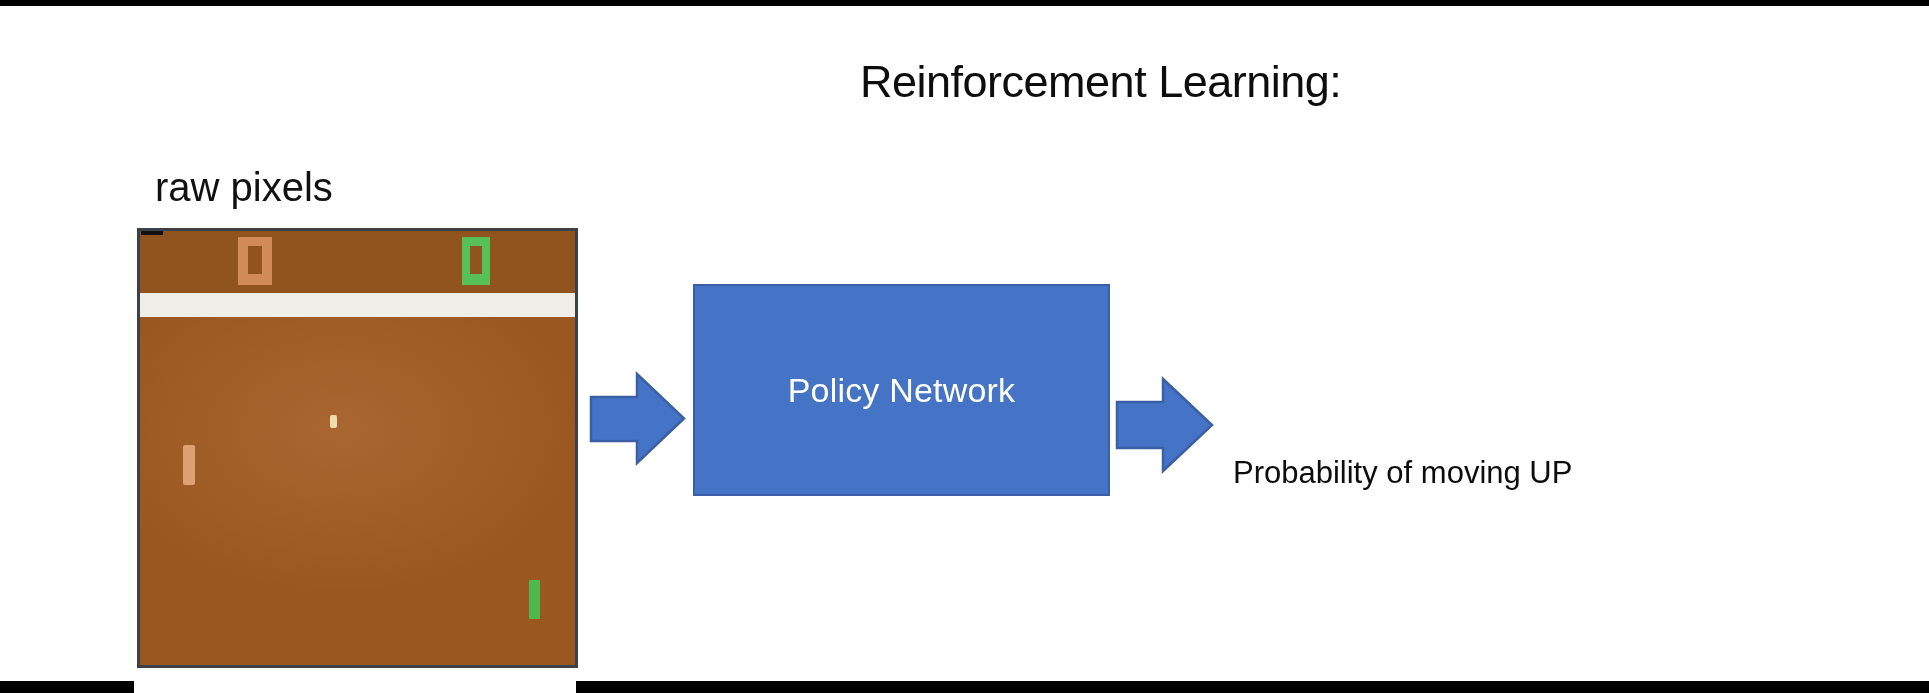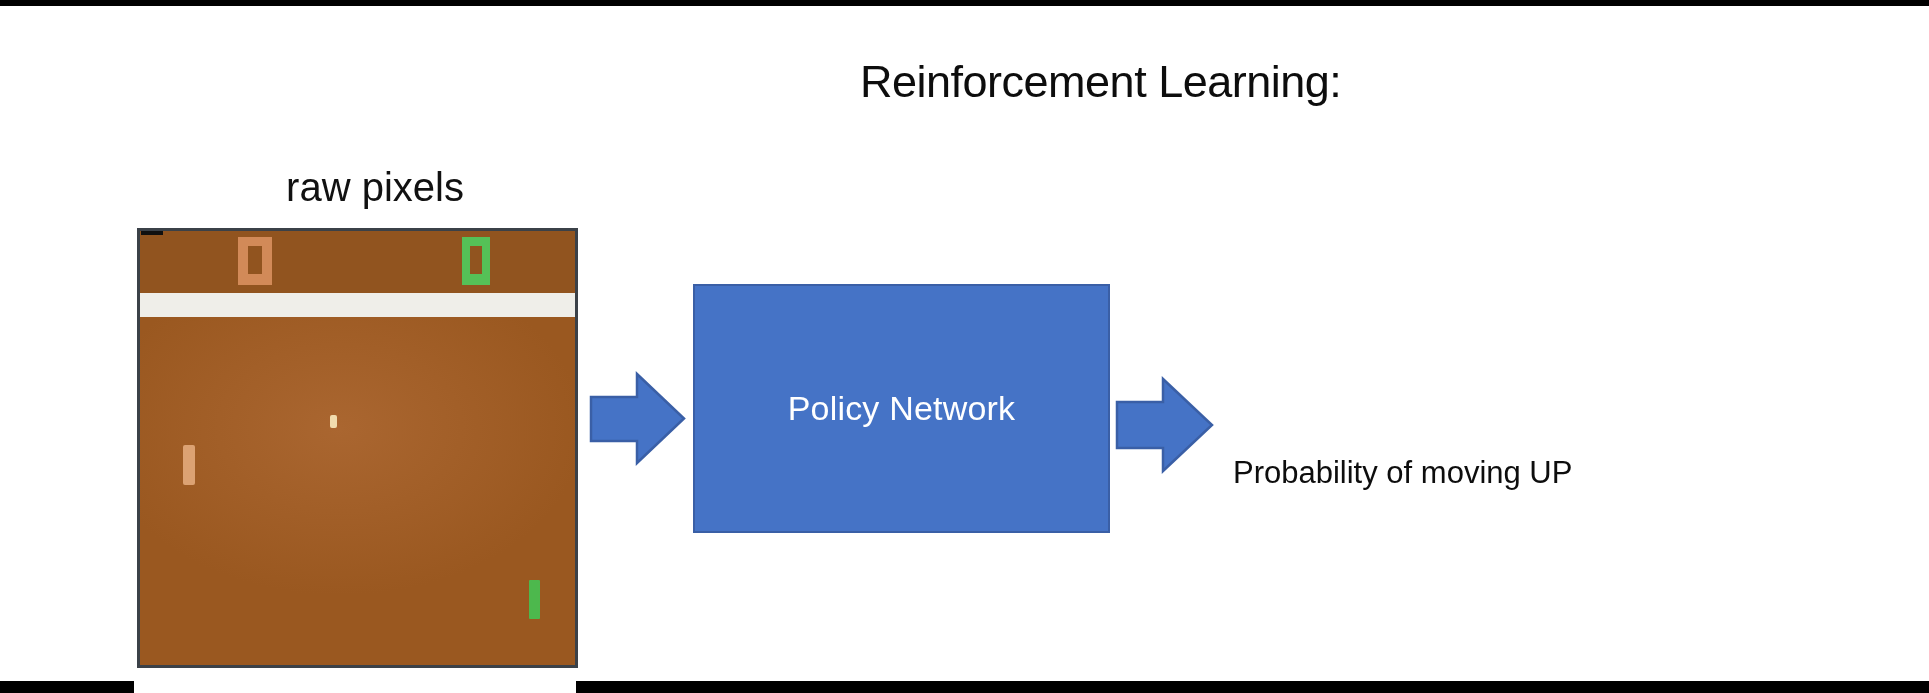--- a/index.html
+++ b/index.html
@@ -23,21 +23,20 @@
     text-align:left;
     font-size:45px;line-height:59px;
     letter-spacing:-0.5px;
     color:#0d0d0d;
     white-space:nowrap;
   }
 
   
   .raw-label{
     left:155px;top:164px;width:440px;
-    text-align:center;
     font-size:40px;line-height:46px;
     color:#111111;
   }
 
   
   .game{
     left:137px;top:228px;width:441px;height:440px;
     border:3px solid #3b4148;
     box-sizing:border-box;
   }
@@ -48,21 +47,21 @@
   .notch{position:absolute;left:1px;top:0;width:22px;height:4px;}
   .score-digit{position:absolute;box-sizing:border-box;background:transparent;}
   .score-left{left:98px;top:6px;width:34px;height:48px;border-width:9px 10px 11px 10px;border-style:solid;}
   .score-right{left:322px;top:6px;width:28px;height:48px;border-width:9px 8px 11px 8px;border-style:solid;}
   .left-paddle{left:43px;top:214px;width:12px;height:40px;border-radius:2px;}
   .ball{left:190px;top:184px;width:7px;height:13px;border-radius:2px;}
   .right-paddle{left:389px;top:349px;width:11px;height:39px;border-radius:1px;}
 
   
   .policy-box{
-    left:693px;top:284px;width:417px;height:249px;
+    left:693px;top:284px;width:417px;height:212px;
     box-sizing:border-box;
     border:2px solid;
     display:flex;align-items:center;justify-content:center;
   }
   .policy-label{
     color:#ffffff;
     font-size:34px;
     letter-spacing:0.2px;
   }
 

